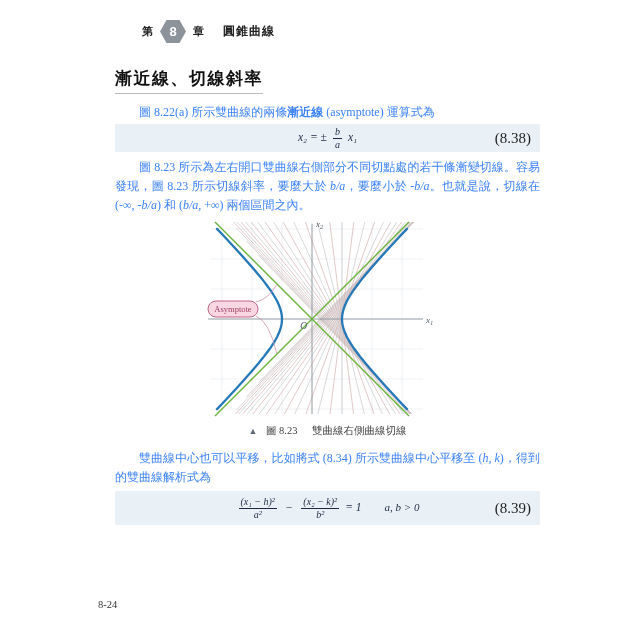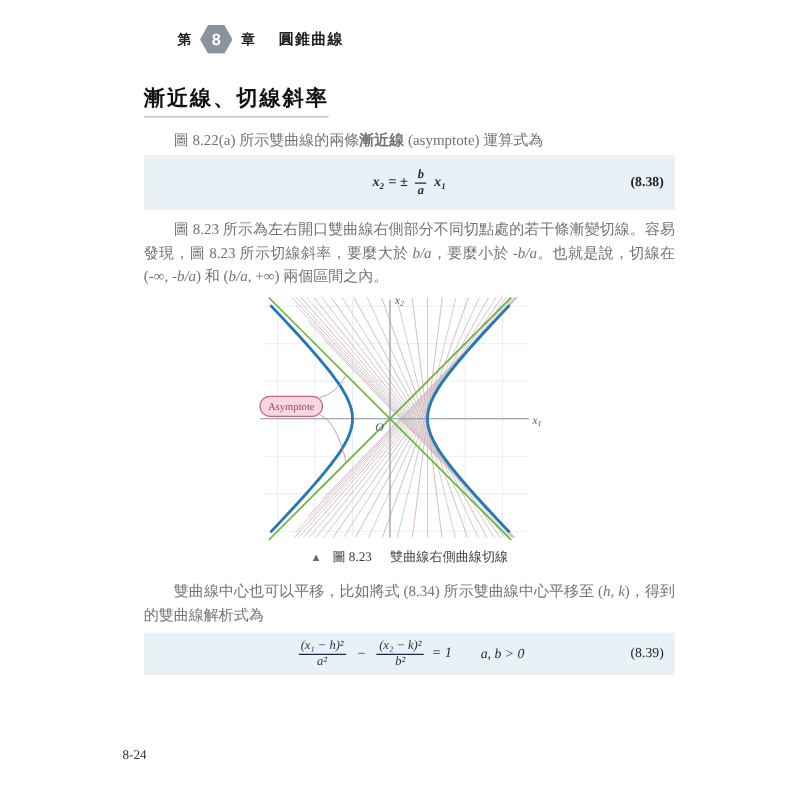--- a/index.html
+++ b/index.html
@@ -24,37 +24,37 @@
   .chapter-title { margin-left:12px; font-size:12px; letter-spacing:1px; }
   
   main { margin-left:115px; width:425px; font-size:12px; line-height:19px; }
   .sec-heading {
     font-family:"Liberation Sans","DejaVu Sans",sans-serif; font-size:17px;
     font-weight:bold; color:#111; letter-spacing:1.5px;
   }
   .sec-heading.first { margin:26px 0 0 0; }
   .sec-heading.second { margin:19px 0 0 0; }
   .sec-heading span { display:inline-block; border-bottom:1px solid #b9bcbe; padding-bottom:5px; }
-  p.para { text-align:justify; text-indent:2em; color:#737373; }
+  p.para { text-align:justify; text-indent:2em; color:#3b82f6; }
   .p1 { margin-top:9px; }
   .p2 { margin-top:6px; }
   .p3 { margin-top:8px; }
   .p4 { margin-top:9px; }
   p.para b { font-weight:bold; }
   p.para i { font-family:"Liberation Serif","DejaVu Serif",serif;margin-top:33px; }
   
   .eq-band {
     position:relative; background:#e9f1f6; display:flex; align-items:center;
     justify-content:center; width:425px;
   }
-  .eq-band.one { height:44px; margin-top:2px;font-weight:bold; }
+  .eq-band.one { height:28px; margin-top:2px; }
   .eq-band.two { height:34px; margin-top:4px; }
   .eq-number {
     position:absolute; right:9px; top:50%; transform:translateY(-50%);
-    font-size:11px; color:#1e1e1e; font-style:normal;
+    font-size:15px; color:#1e1e1e; font-style:normal;
   }
   .mvar { font-style:italic; font-size:11.5px; color:#1c2742; }
   .frac { display:inline-flex; flex-direction:column; align-items:center; margin:0 3px; vertical-align:middle; }
   .frac .num { font-style:italic; font-size:10px; color:#1c2742; line-height:1.15; border-bottom:1px solid #1c2742; padding:0 2px; }
   .frac .den { font-style:italic; font-size:10px; color:#1c2742; line-height:1.15; padding:0 2px; }
   .eq-op { font-size:11.5px; color:#1c2742; margin:0 3px; }
   .eq-cond { font-style:italic; font-size:11px; color:#1c2742; margin-left:20px;text-align:center; }
   
   .figure-wrap { margin:2px 0 0 80px; width:250px; height:200px; }
   .fig-caption {

